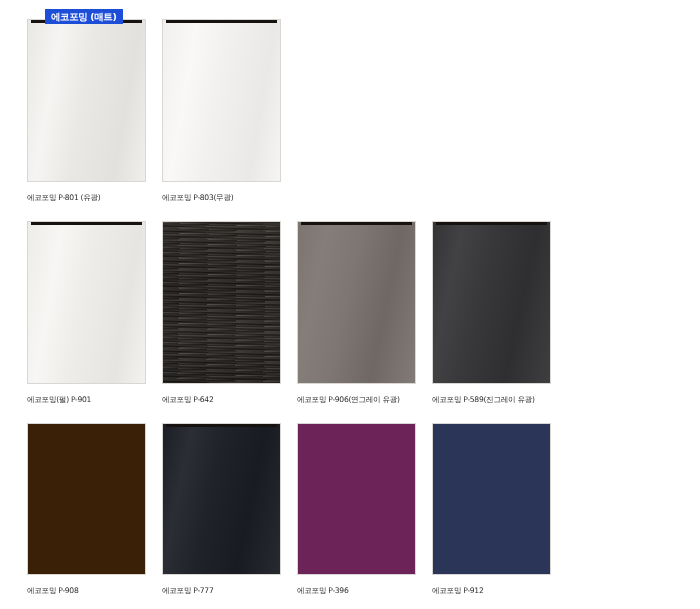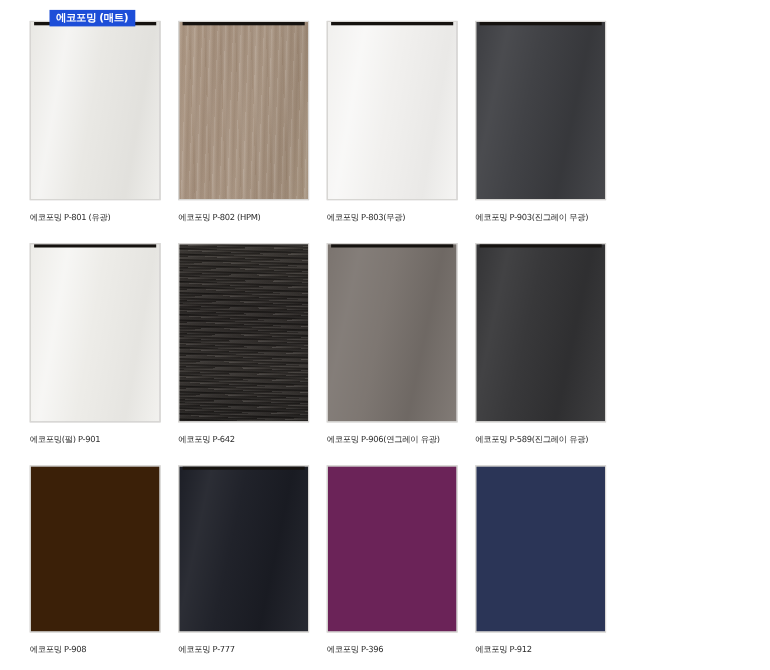--- a/index.html
+++ b/index.html
@@ -174,41 +174,26 @@
       <div class="swatch-cell">
         <div class="door">
           <div class="door-face" style="background: rgb(233, 232, 228);"></div>
           <div class="door-sheen gloss-light"></div>
           <div class="door-grip thin"></div>
         </div>
         <div class="swatch-label">에코포밍 P-801 (유광)</div>
       </div>
       <div class="swatch-cell">
         <div class="door">
-          <div class="door-face tex-wood-light"></div>
-          <div class="door-grip thin"></div>
-        </div>
-        <div class="swatch-label">에코포밍 P-802 (HPM)</div>
-      </div>
-      <div class="swatch-cell">
-        <div class="door">
           <div class="door-face" style="background: rgb(241, 240, 238);"></div>
           <div class="door-sheen gloss-light"></div>
           <div class="door-grip thin"></div>
         </div>
         <div class="swatch-label">에코포밍 P-803(무광)</div>
       </div>
-      <div class="swatch-cell">
-        <div class="door">
-          <div class="door-face" style="background: rgb(61, 62, 66);"></div>
-          <div class="door-sheen gloss-dark"></div>
-          <div class="door-grip thin"></div>
-        </div>
-        <div class="swatch-label">에코포밍 P-903(진그레이 무광)</div>
-      </div>
     </div>
     <div class="swatch-row">
       <div class="swatch-cell">
         <div class="door">
           <div class="door-face" style="background: rgb(237, 236, 232);"></div>
           <div class="door-sheen gloss-light"></div>
           <div class="door-grip thin"></div>
         </div>
         <div class="swatch-label">에코포밍(펄) P-901</div>
       </div>

